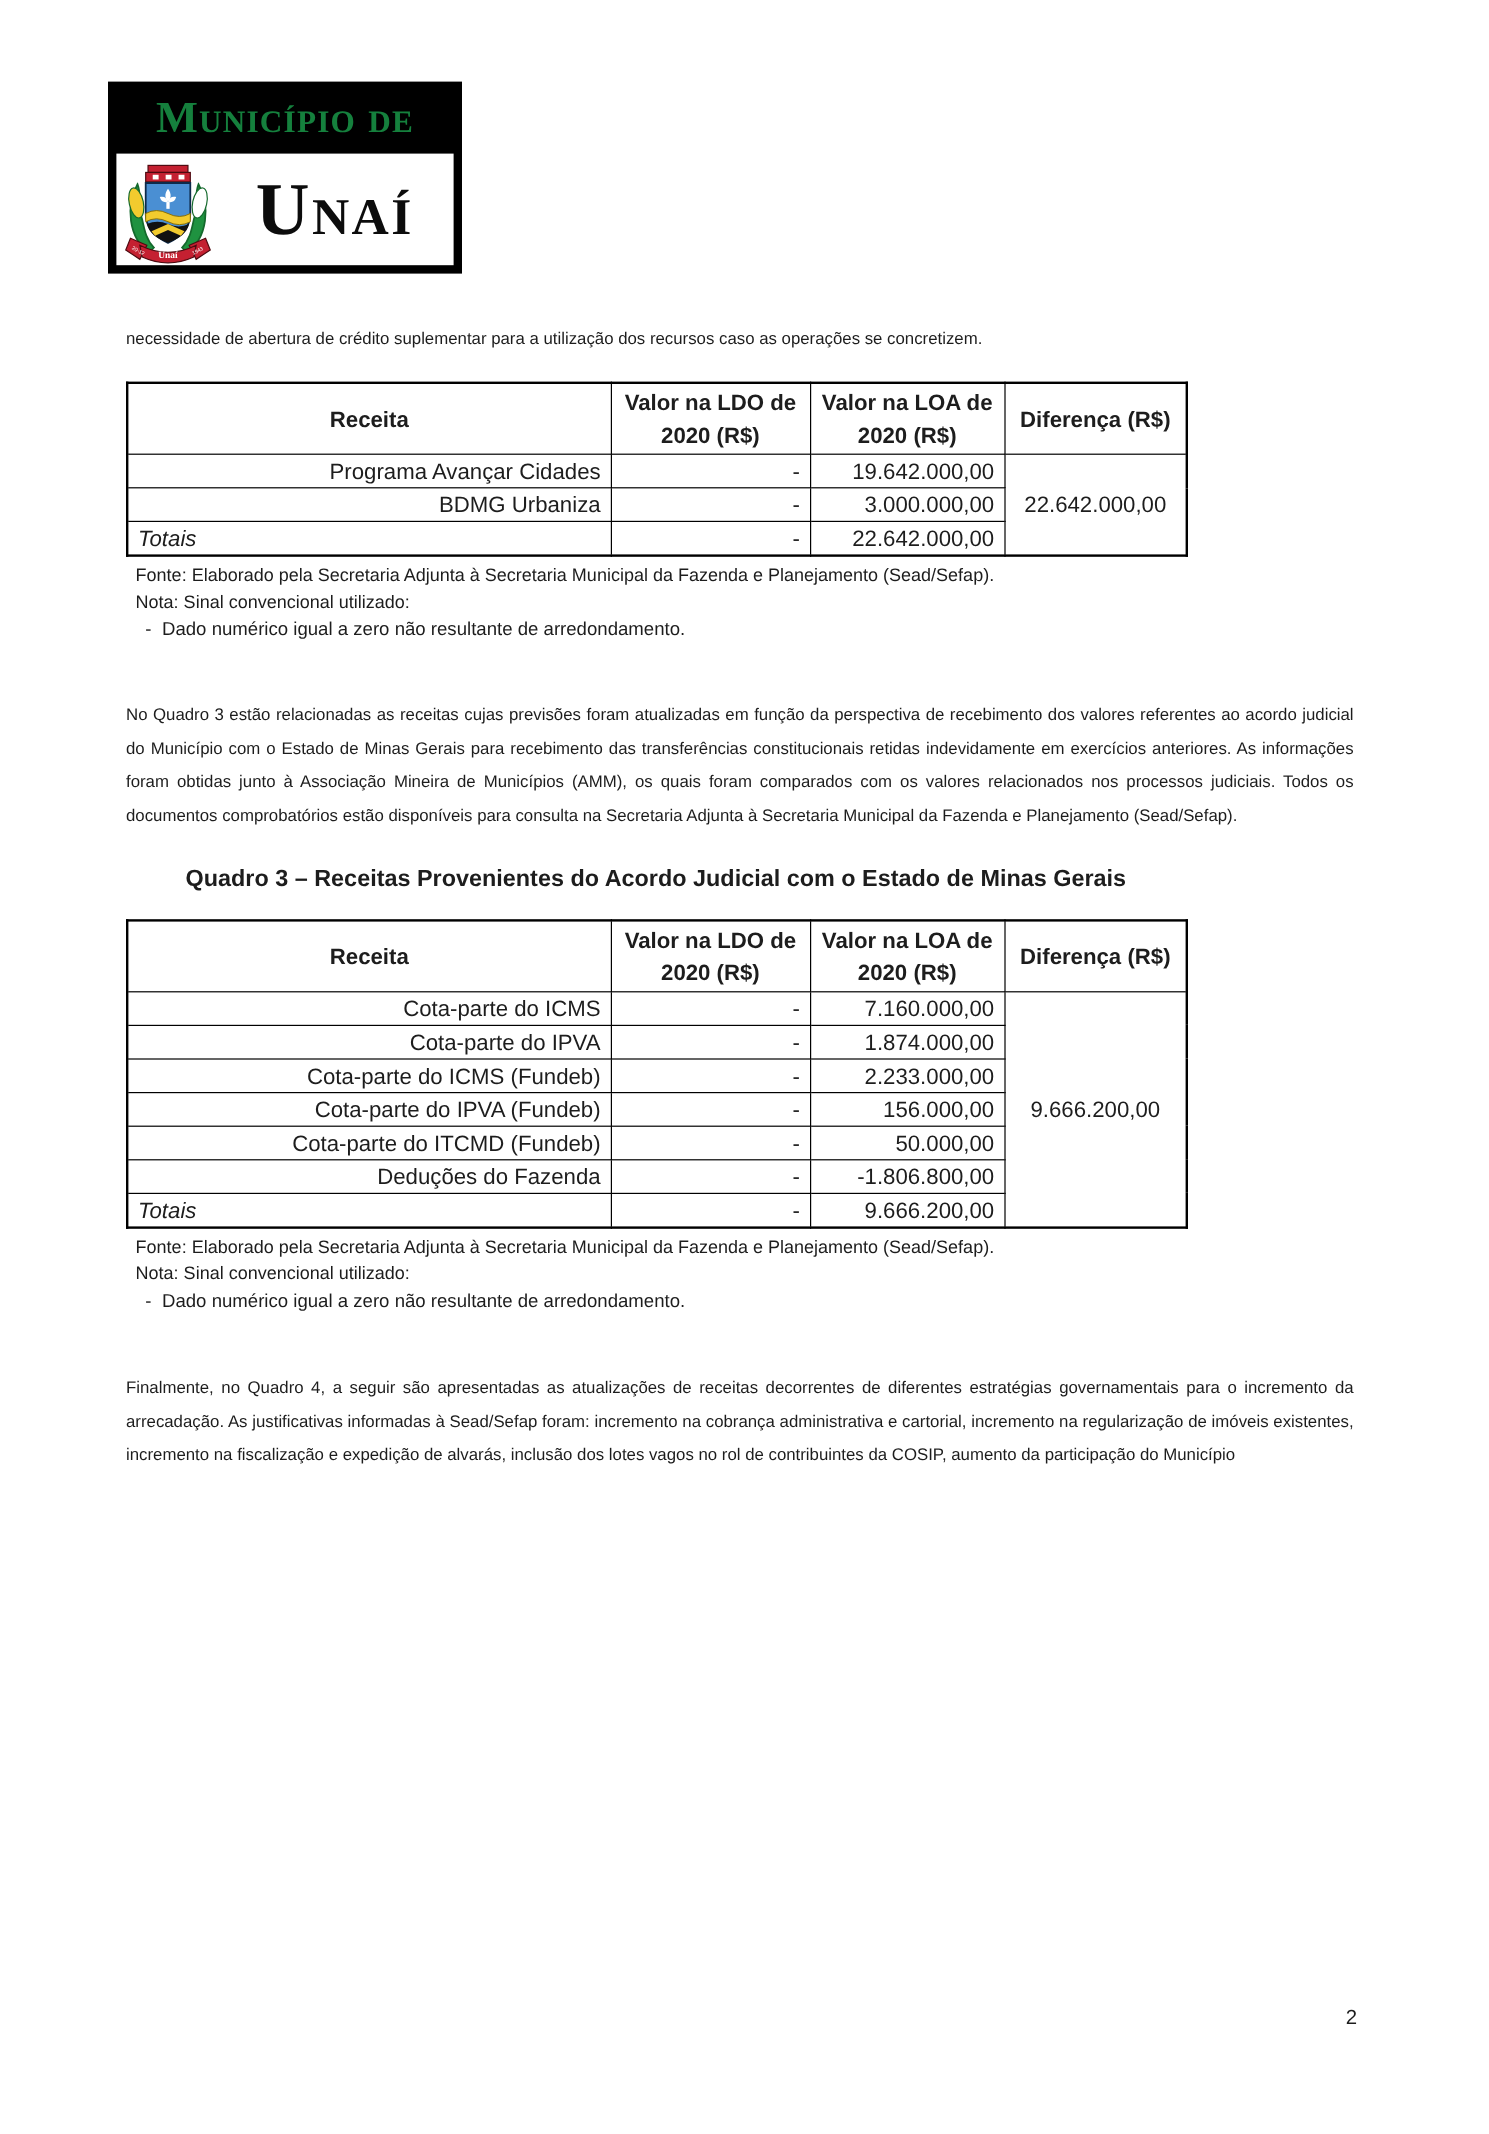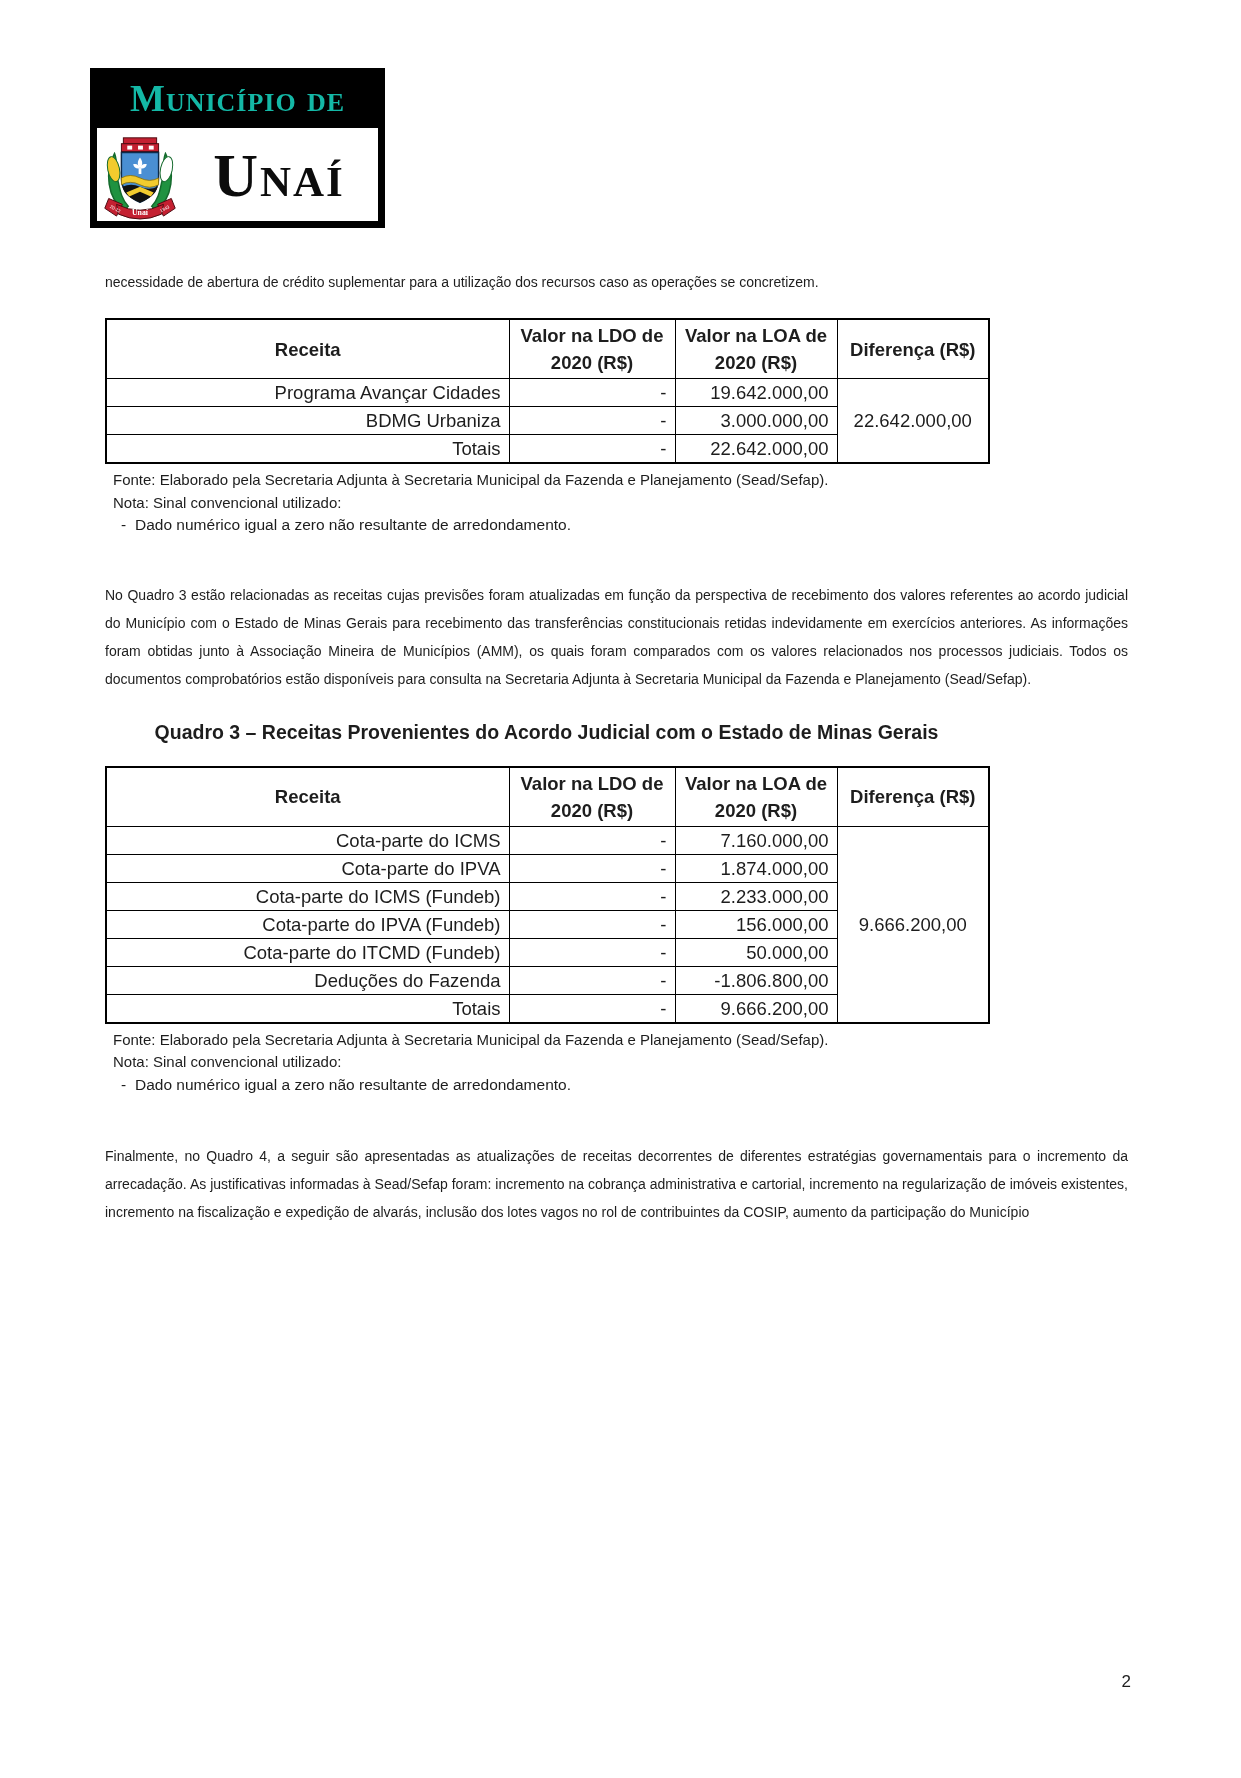--- a/index.html
+++ b/index.html
@@ -13,21 +13,21 @@
     overflow:hidden;
   }
   
   .logo-box{
     position:absolute;left:90px;top:68px;
     width:295px;height:160px;
     background:#000;
   }
   .logo-top{
     height:60px;display:flex;align-items:center;justify-content:center;
-    color:#14b8a6;
+    color:#15803d;
     font-family:"Liberation Serif", serif;
     font-variant:small-caps;
     font-size:37px;letter-spacing:1px;font-weight:600;
   }
   .logo-bottom{
     position:absolute;left:7px;right:7px;top:60px;bottom:7px;
     background:#fff;
     display:flex;align-items:center;
   }
   .crest{width:80px;height:90px;margin-left:3px;flex:0 0 auto;}
@@ -66,21 +66,21 @@
   table.quadro th{
     font-weight:bold;text-align:center;vertical-align:middle;
     line-height:27px;padding:2px 2px;
   }
   table.quadro td{
     height:27px;line-height:25px;padding:0 8px;
     vertical-align:middle;
   }
   td.name-cell{text-align:right;}
   td.num-cell{text-align:right;padding-right:10px;}
-  td.center-cell{text-align:right;}
+  td.center-cell{text-align:left;font-style:italic;}
   td.merge-cell{text-align:center;vertical-align:middle;}
   .src-block{margin-top:5px;margin-left:8px;}
   .src-line{font-size:15px;line-height:22.5px;}
   .src-item{display:flex;font-size:15.5px;line-height:22.5px;}
   .src-item .marker{width:14px;padding-left:8px;flex:0 0 auto;}
   .mt-p2{margin-top:44px;}
   .mt-p3{margin-top:46px;}
   .page-number{
     position:absolute;right:110px;top:1672px;
     font-size:17px;color:#1d1d1d;

